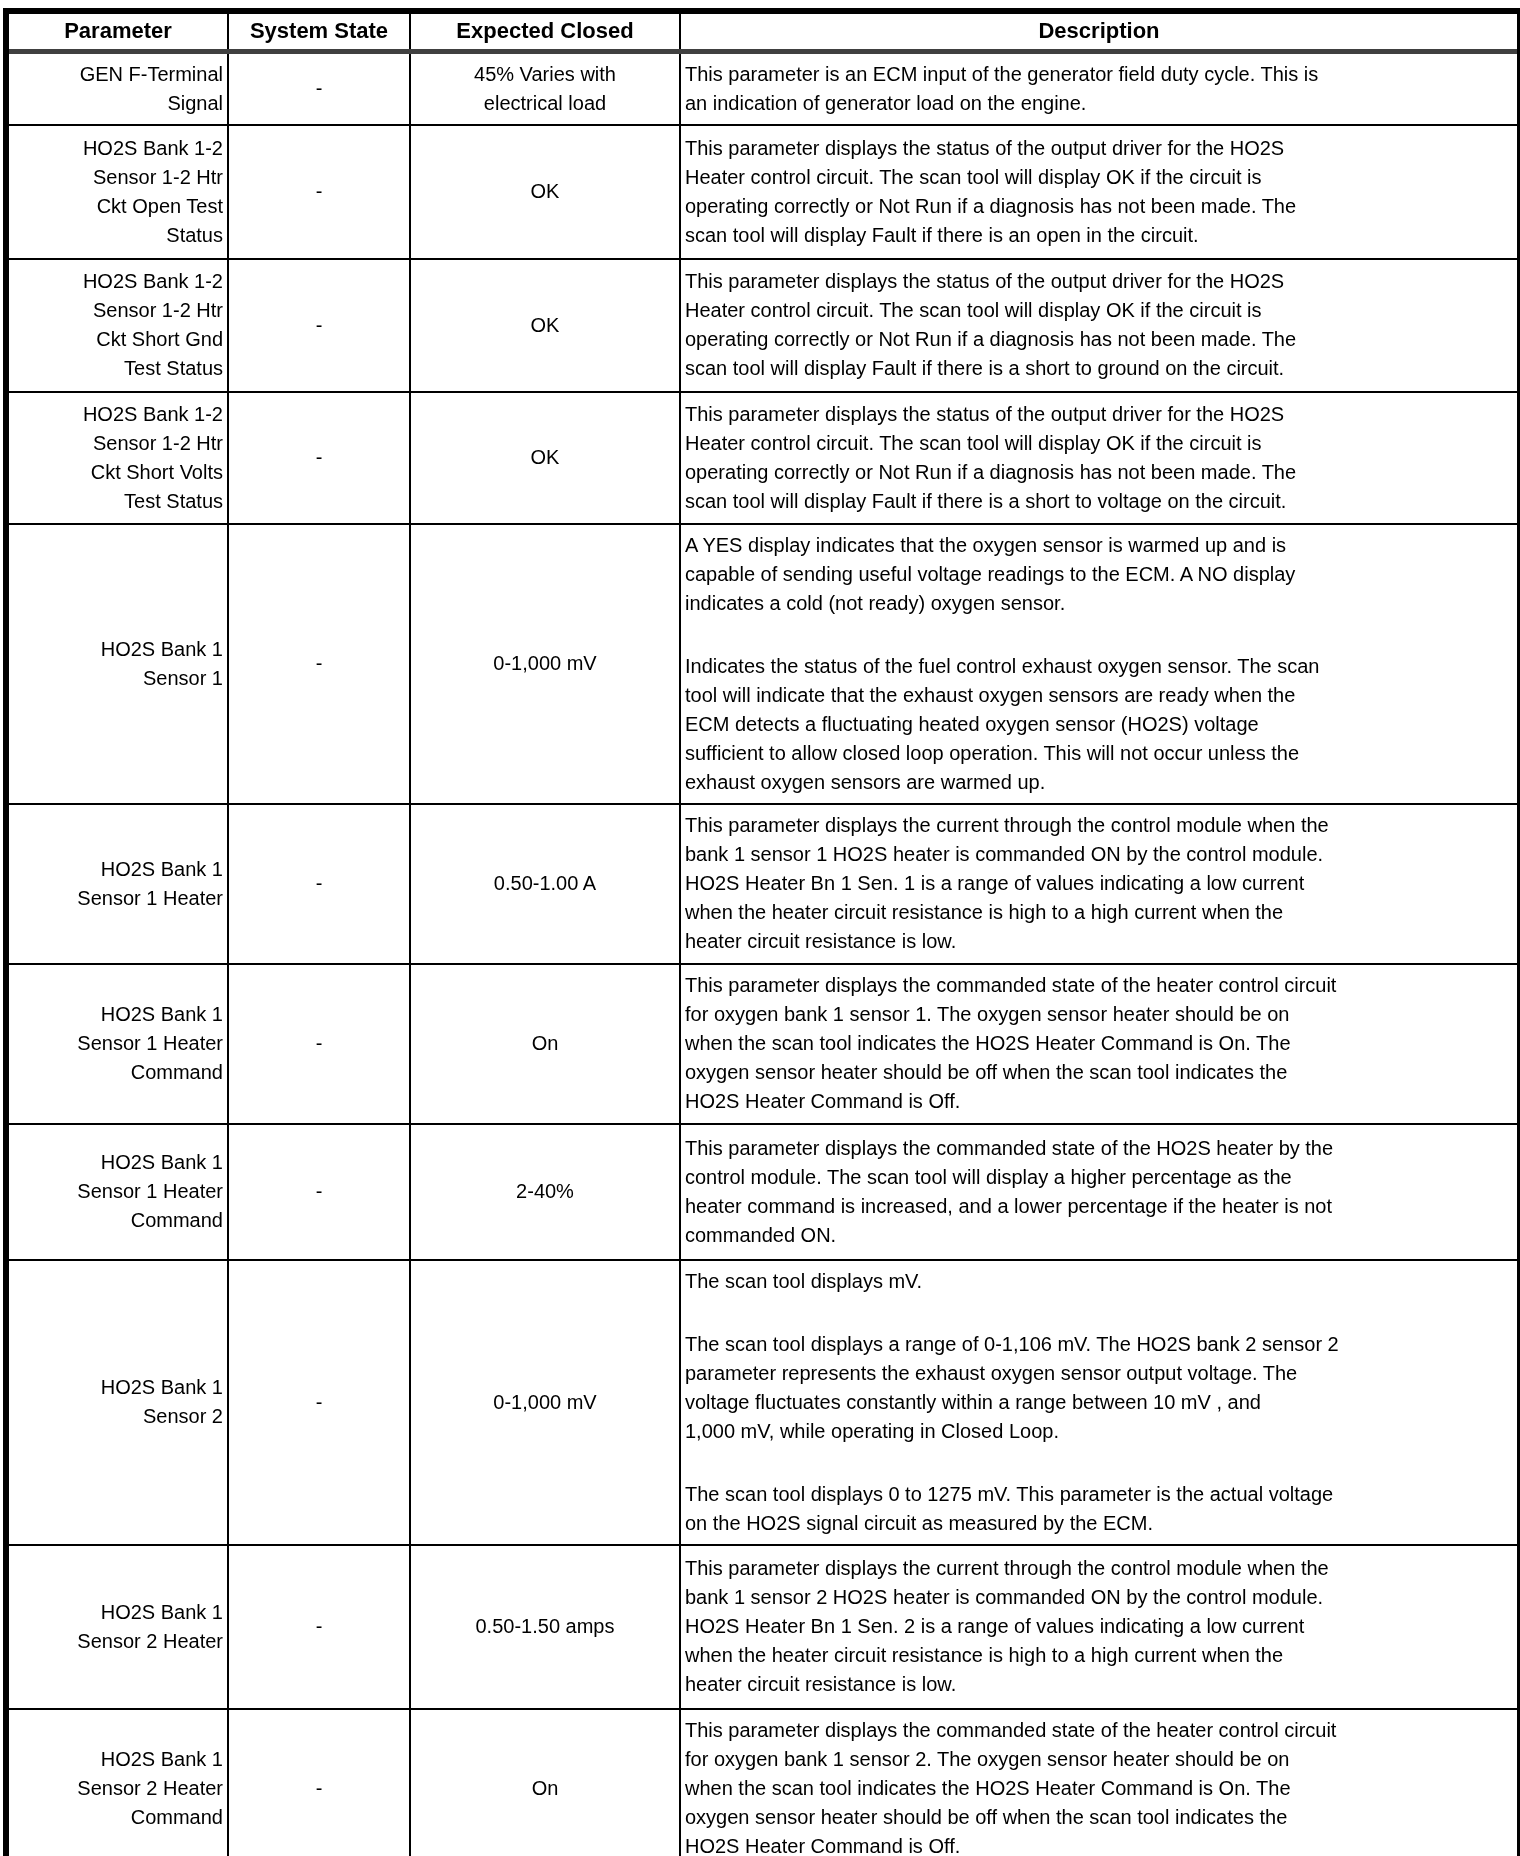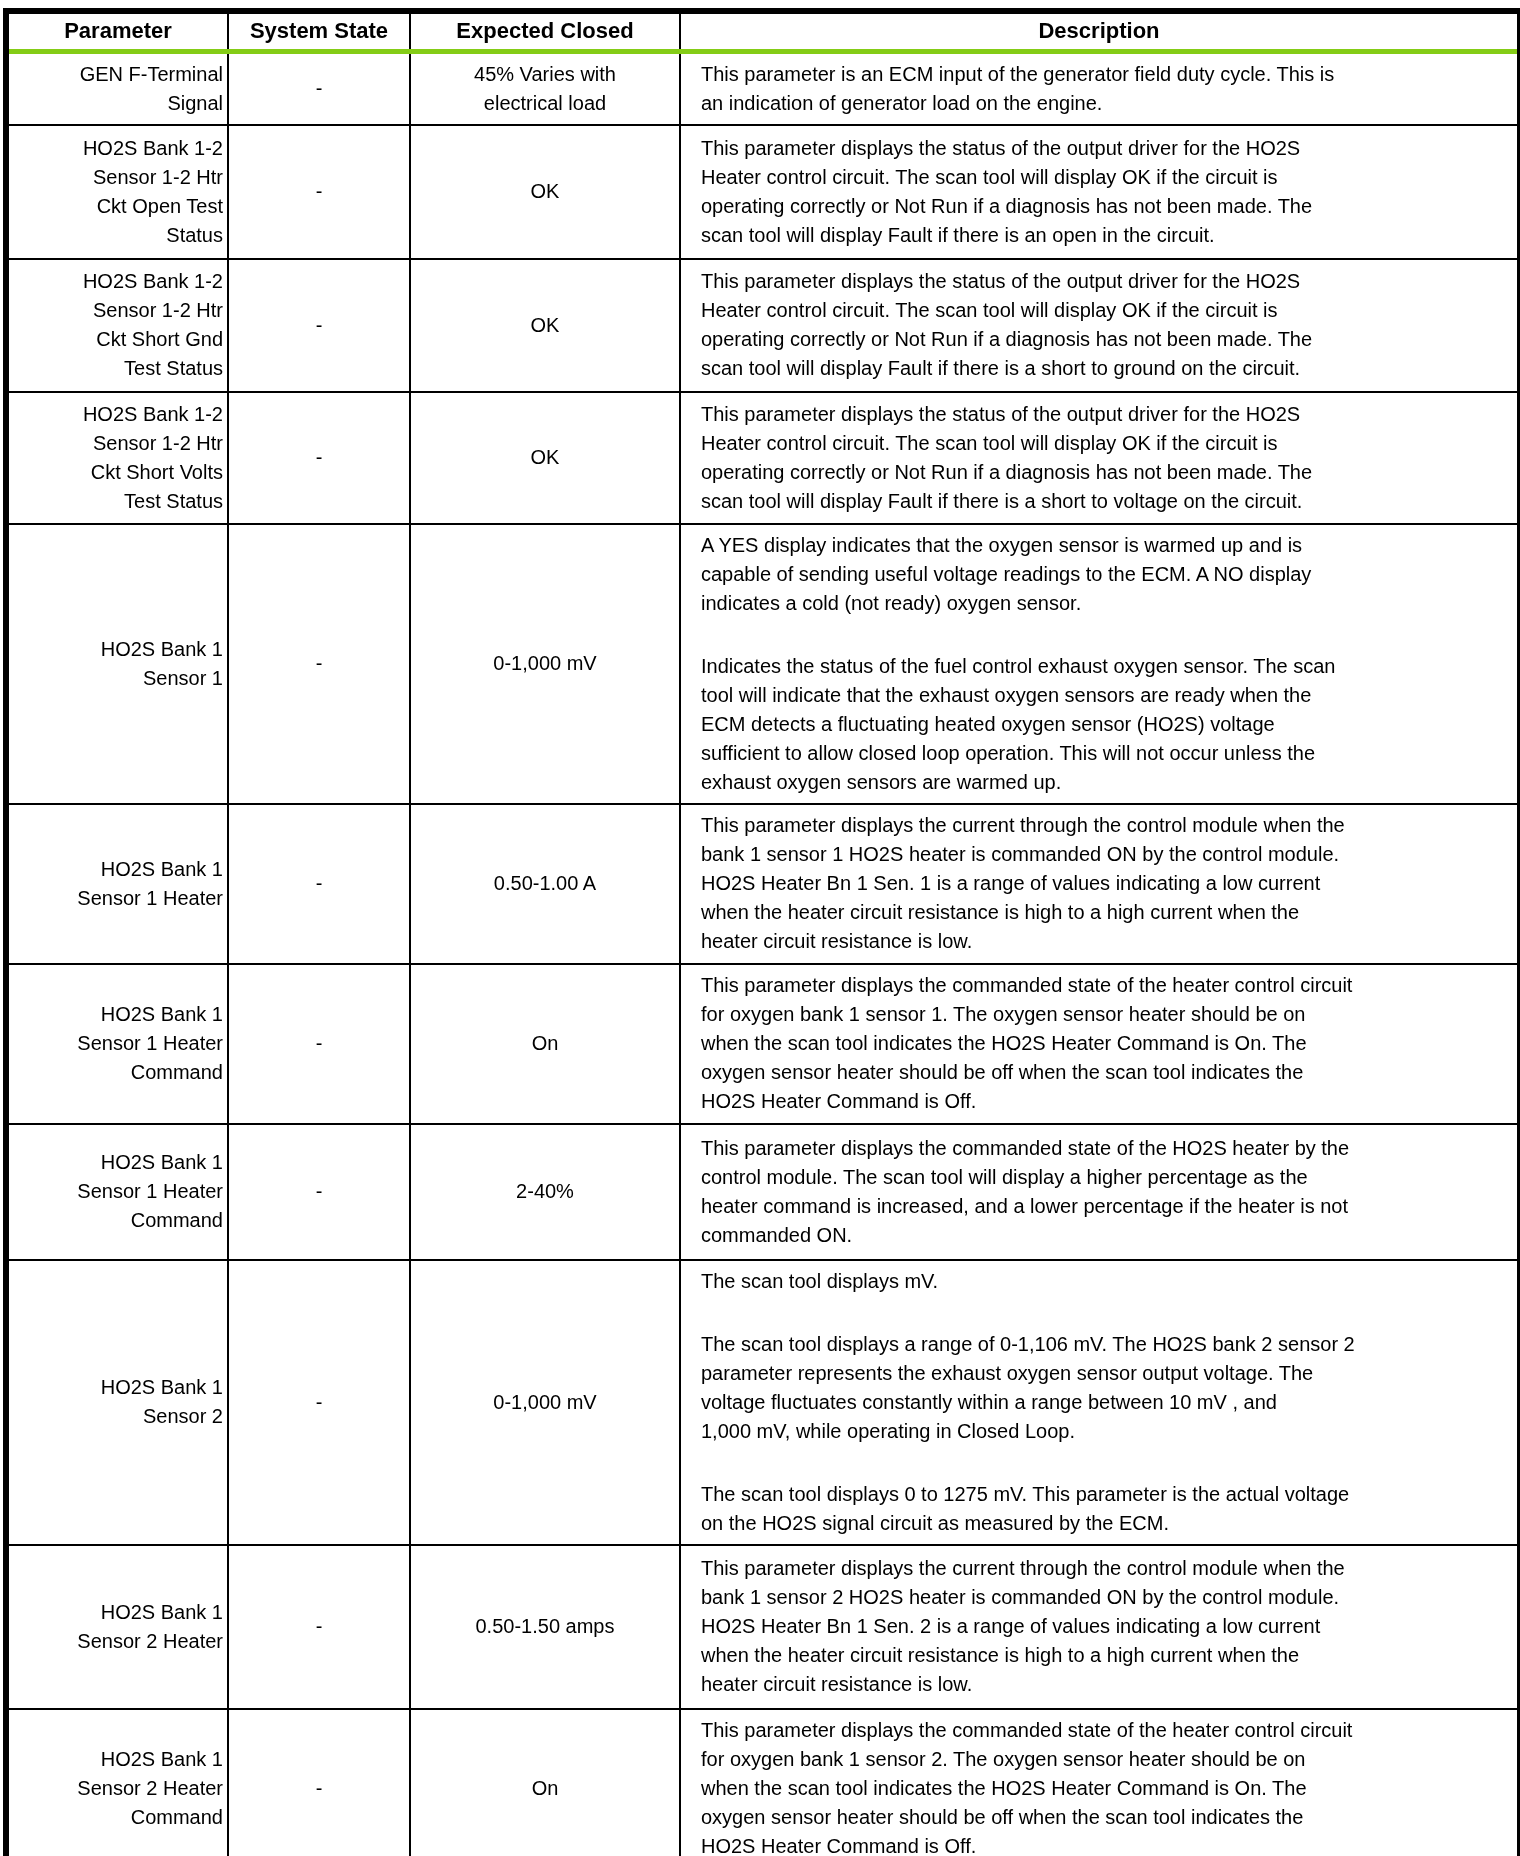--- a/index.html
+++ b/index.html
@@ -31,21 +31,21 @@
     border: 2px solid #000000;
     vertical-align: middle;
     box-sizing: border-box;
     overflow: hidden;
   }
   thead th {
     height: 40px;
     font-size: 22px;
     font-weight: bold;
     text-align: center;
-    border-bottom: 5px solid #84cc16;
+    border-bottom: 5px solid #404040;
     padding: 2px 4px;
   }
   td {
     font-size: 20px;
     line-height: 29px;
   }
   td.cell-param {
     text-align: right;
     padding: 6px 4px 6px 8px;
     white-space: pre-line;
@@ -54,21 +54,21 @@
     text-align: center;
     padding: 6px 4px;
   }
   td.cell-value {
     text-align: center;
     padding: 6px 24px;
     white-space: pre-line;
   }
   td.cell-desc {
     text-align: left;
-    padding: 6px 20px;
+    padding: 6px 4px;
   }
   td.cell-desc p {
     margin: 0;
     white-space: pre-line;
   }
   td.cell-desc p + p {
     margin-top: 34px;
   }
   
   tbody tr:nth-child(1)  { height: 65px;  }

